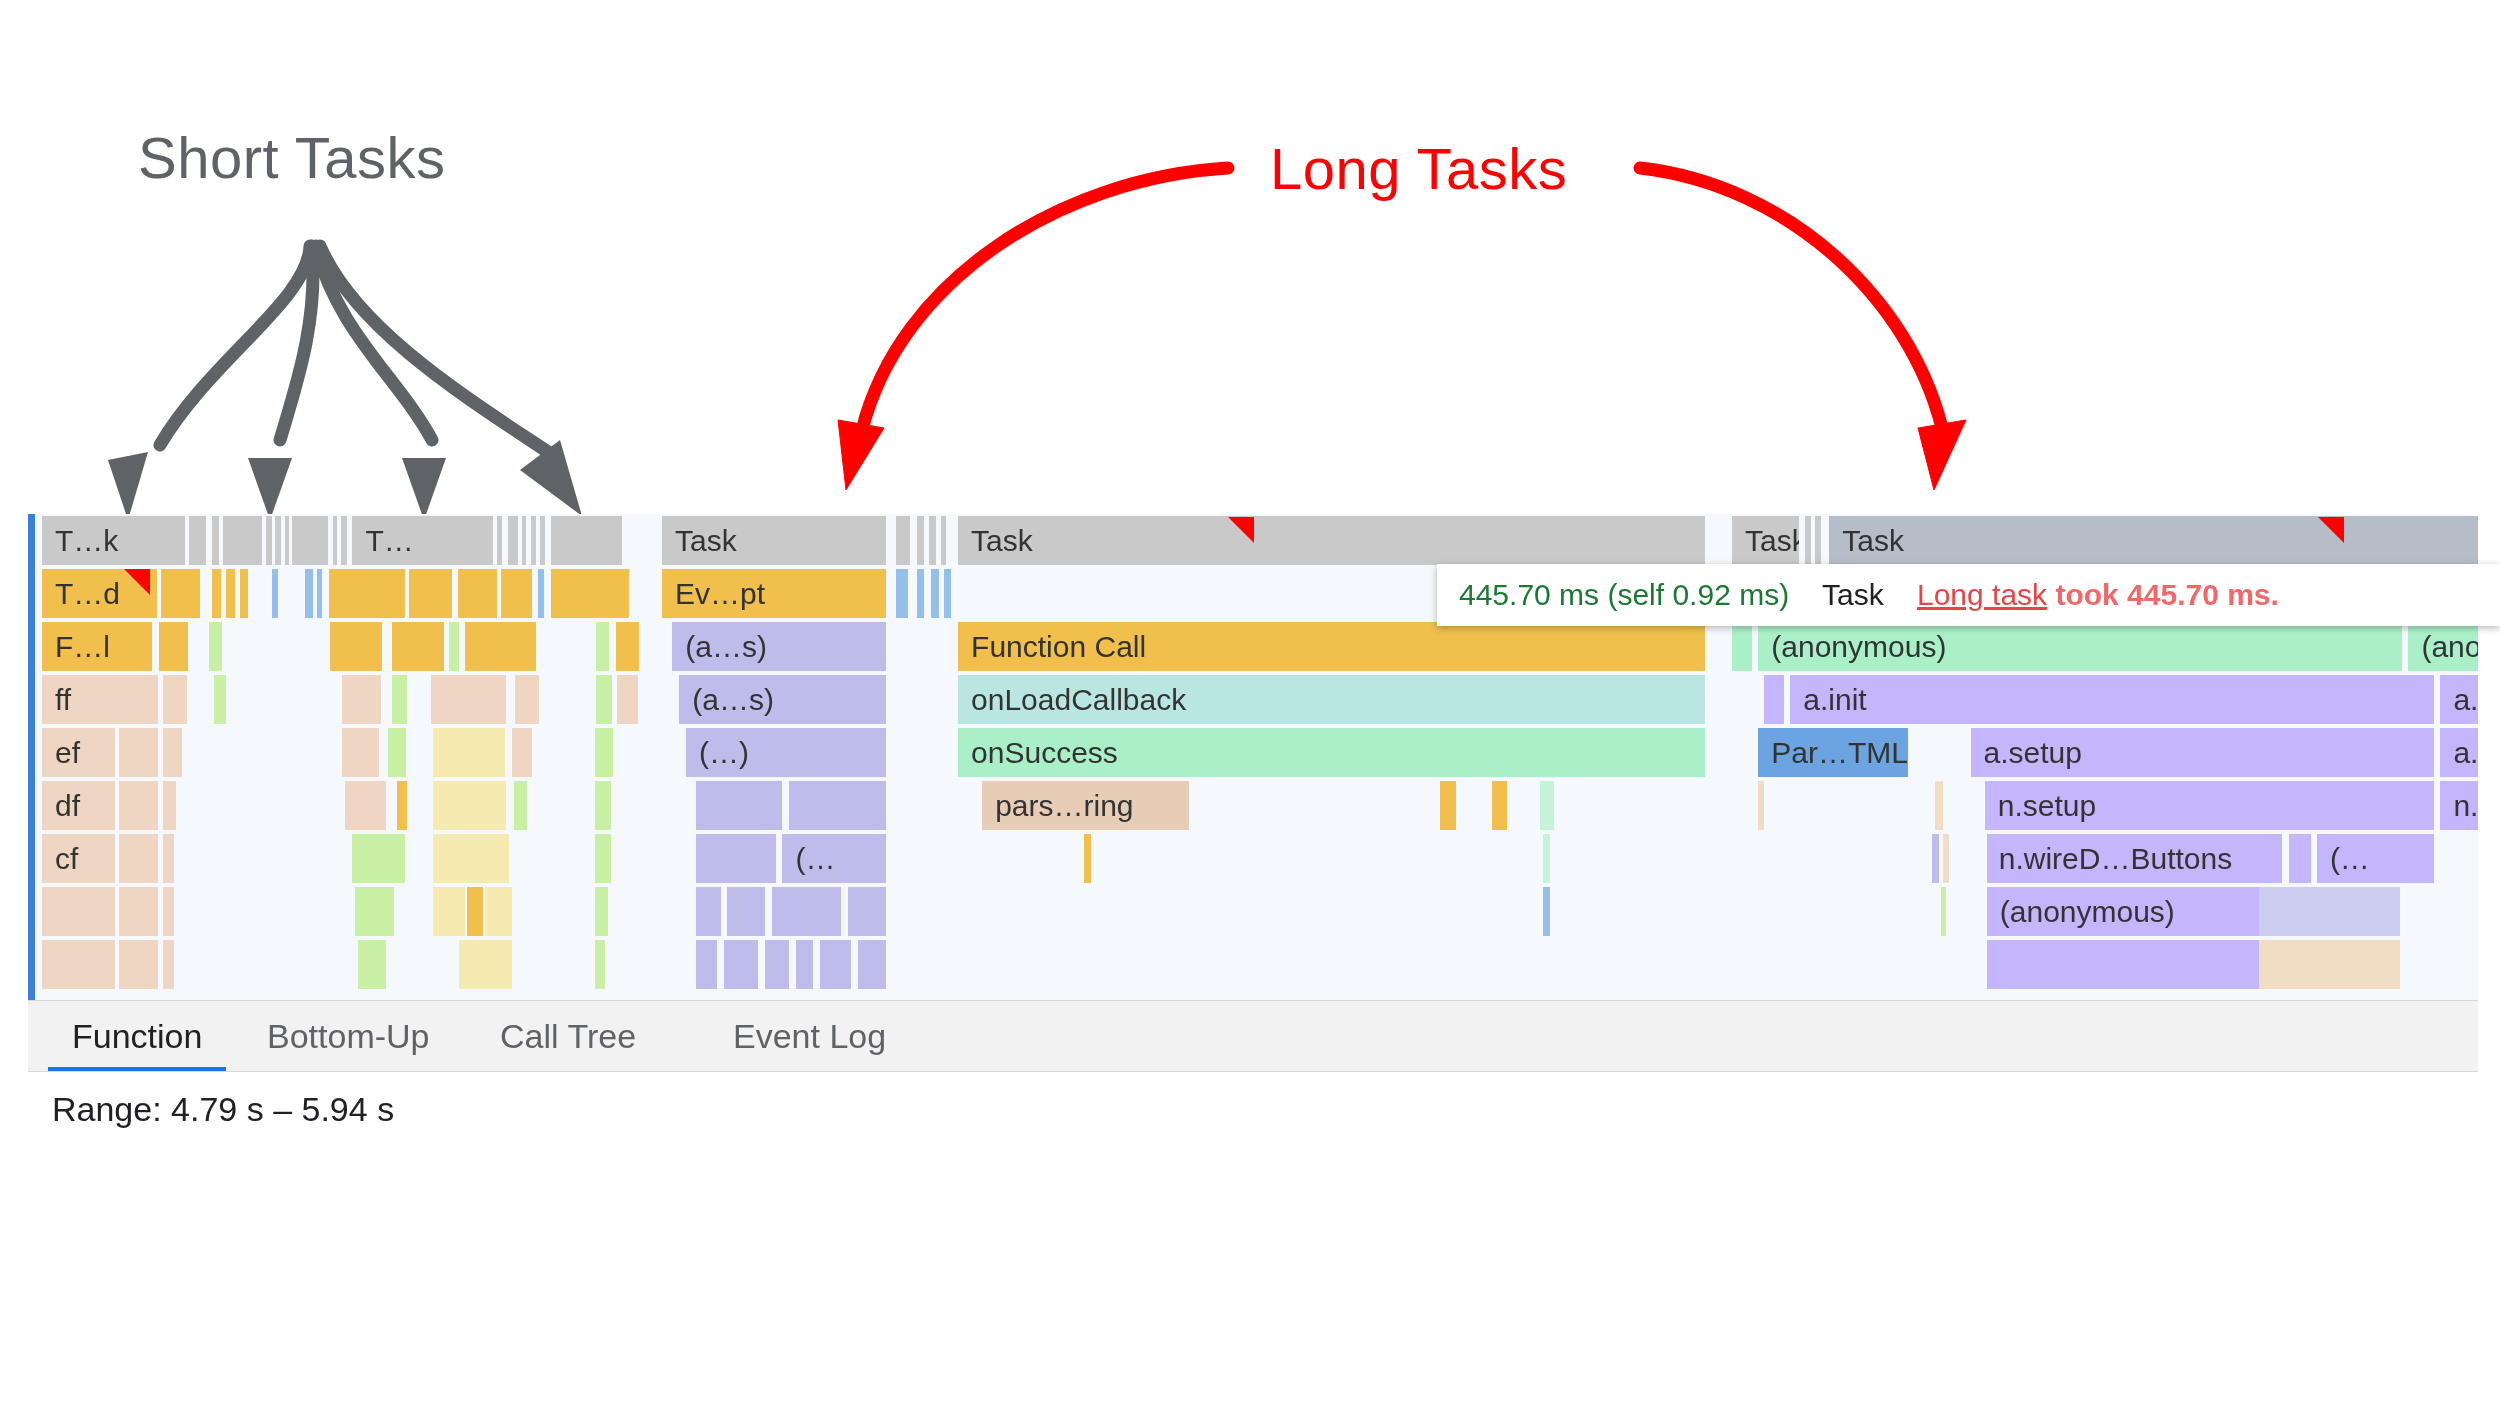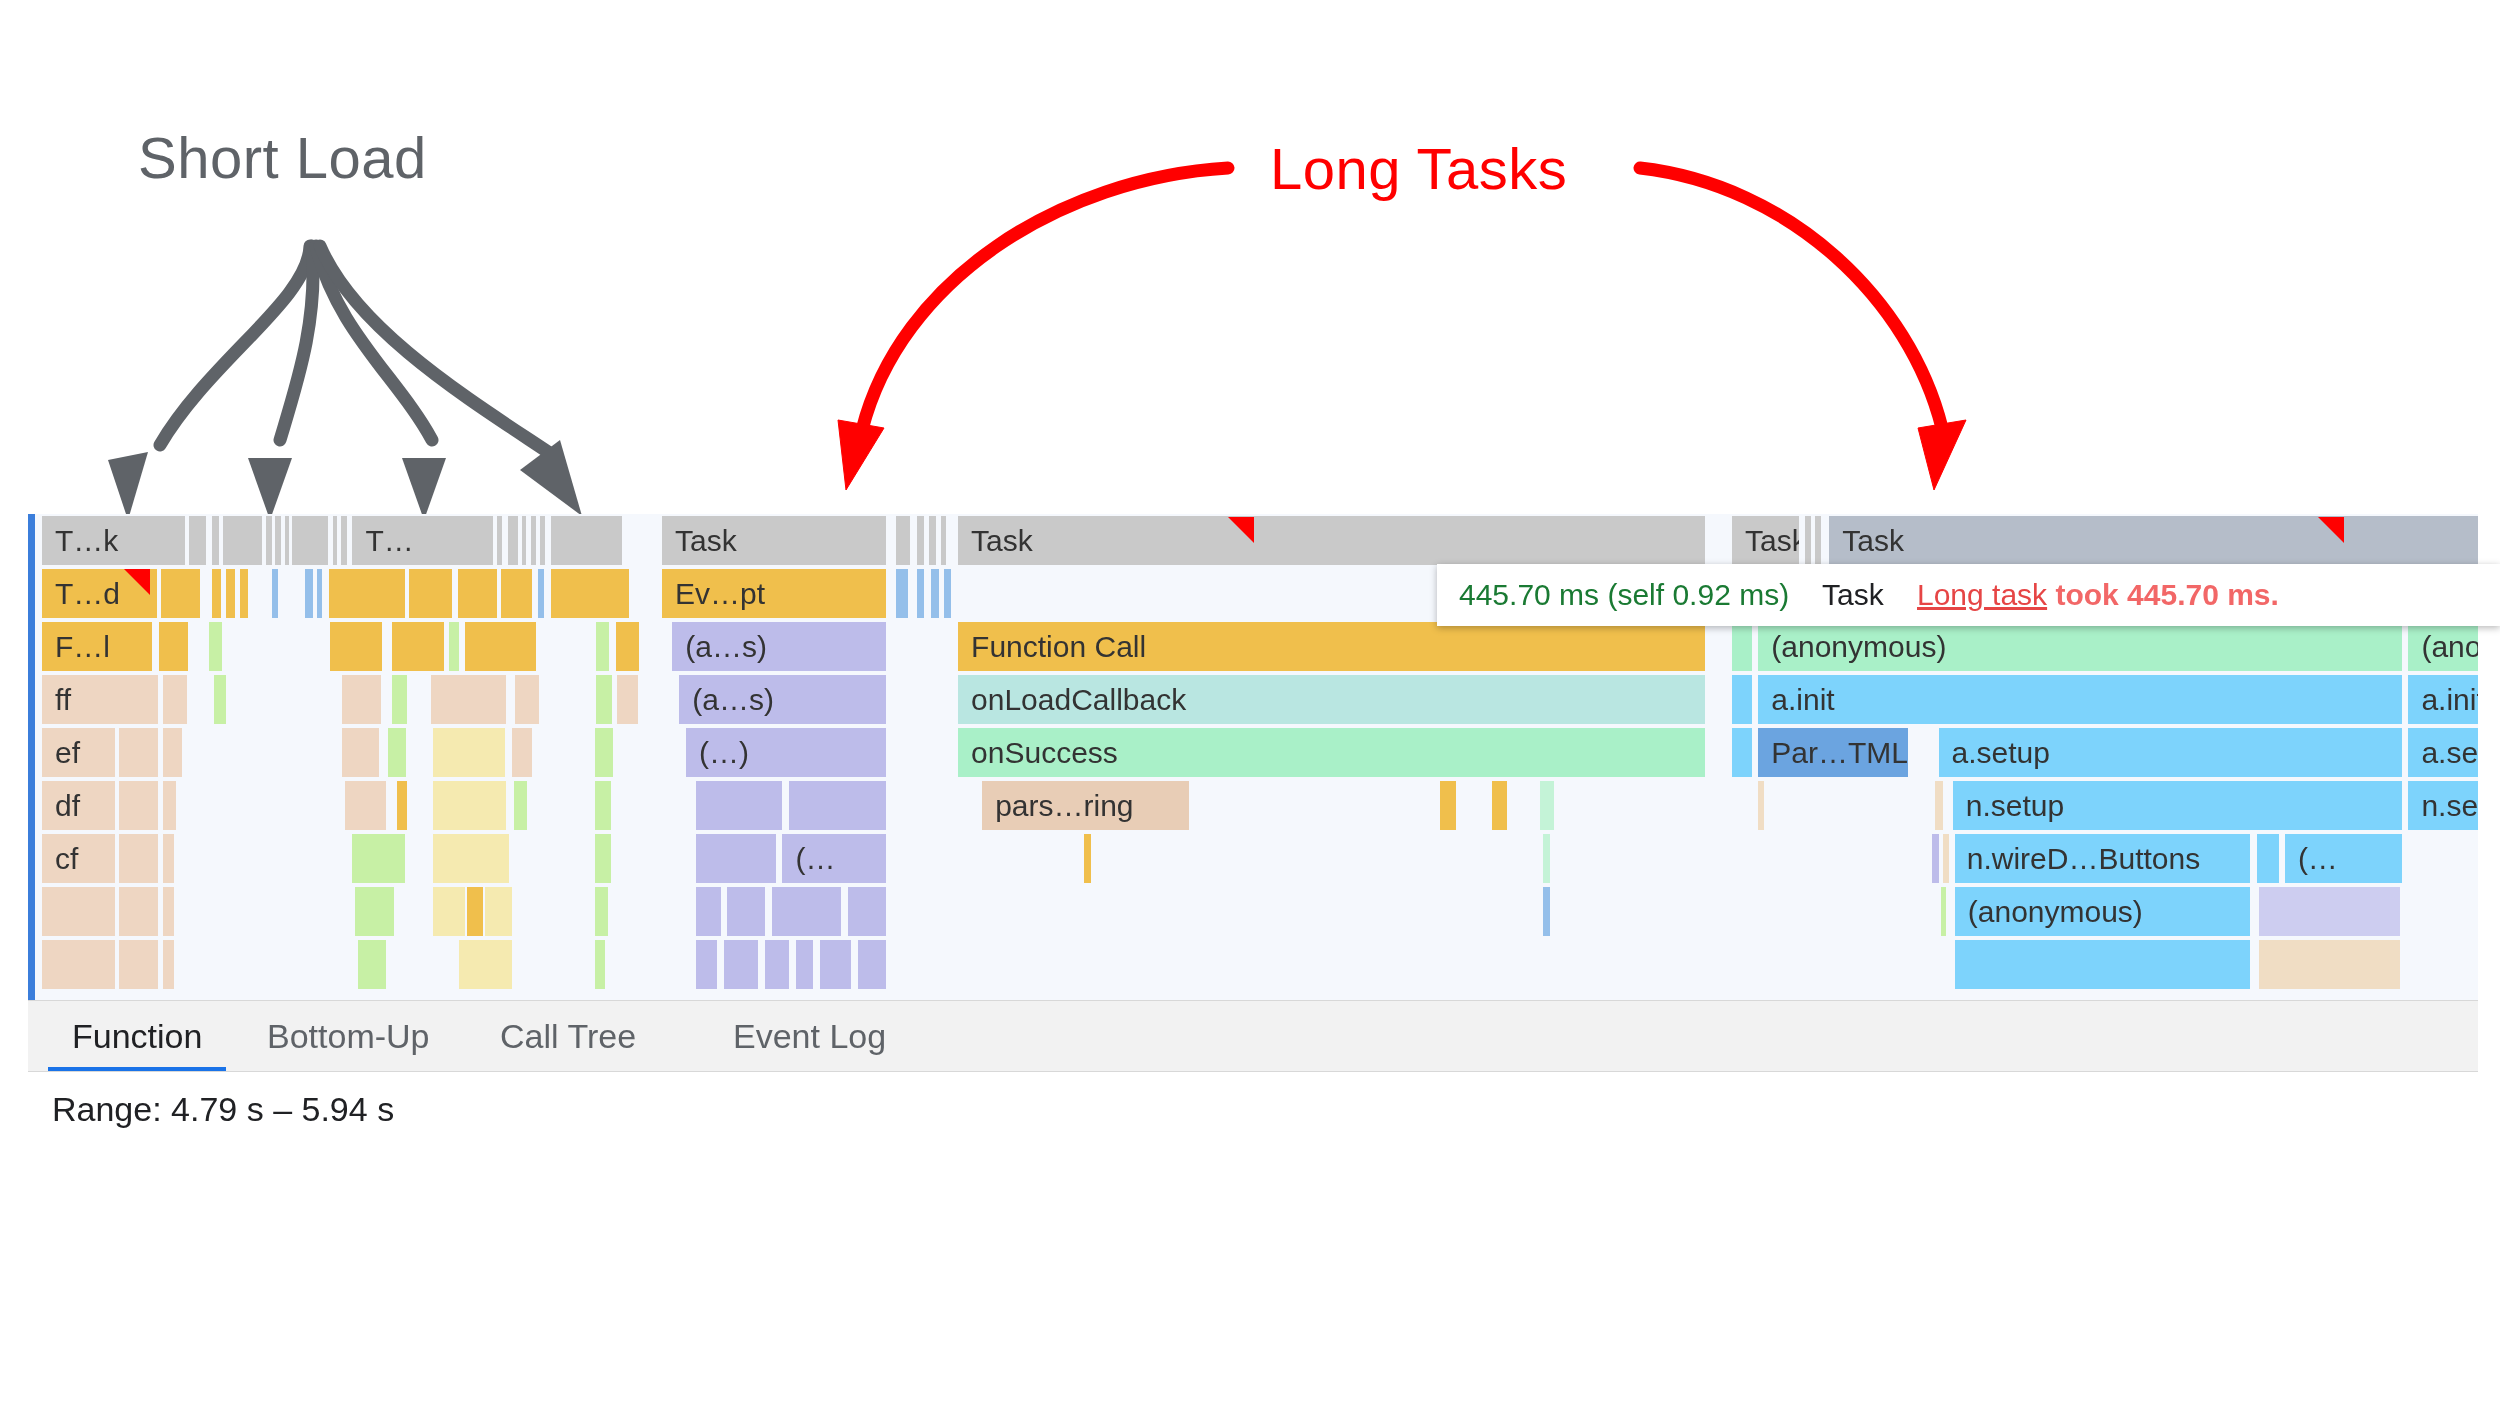--- a/index.html
+++ b/index.html
@@ -29,21 +29,21 @@
   .c-gray   {background:#c9c9c9;}
   .c-graysel{background:#b5bdc9;}
   .c-yellow {background:#f0bf4c;}
   .c-peach  {background:#eed6c2;}
   .c-peachd {background:#e8cdb6;}
   .c-purple {background:#bdbcea;}
   .c-purplel{background:#cdcdf0;}
   .c-teal   {background:#b9e6e1;}
   .c-green  {background:#a9f0c8;}
   .c-greenl {background:#c4f3d7;}
-  .c-pink   {background:#7dd3fc;}
+  .c-pink   {background:#c4b5fd;margin-left:32px;}
   .c-blue   {background:#6ba4e0;}
   .c-bluel  {background:#94bfea;}
   .c-lyellow{background:#f5eab0;}
   .c-lgreen {background:#c7f0a5;}
   .c-tan    {background:#f0ddc4;}
 
   .red-tri{position:absolute;width:0;height:0;border-style:solid;
            border-width:0 26px 26px 0;border-color:transparent #ff0000 transparent transparent;}
 
   
@@ -81,21 +81,21 @@
   <g fill="#ff0000" stroke="#ff0000">
     <path d="M1228 168 C1060 178 900 280 862 430" stroke-width="13" fill="none" stroke-linecap="round"></path>
     <polygon points="838,420 884,428 846,490"></polygon>
   </g>
   <g fill="#ff0000" stroke="#ff0000">
     <path d="M1640 168 C1790 185 1910 300 1942 428" stroke-width="13" fill="none" stroke-linecap="round"></path>
     <polygon points="1918,428 1966,420 1934,490"></polygon>
   </g>
 </svg>
 
-<div class="annot" id="short-tasks-label">Short Load</div>
+<div class="annot" id="short-tasks-label">Short Tasks</div>
 <div class="annot" id="long-tasks-label">Long Tasks</div>
 
 <div id="perf-panel">
   <div id="flame-left-rail"></div>
   <div id="flame-groups">
       <div class="group" style="left: 14px; width: 600px;">
         <div class="bar c-gray" style="left: 0px; width: 143.478px; top: 2px;">T…k</div>
         <div class="bar c-gray noPad" style="left: 147.391px; width: 16.9565px; top: 2px;"></div>
         <div class="bar c-gray noPad" style="left: 169.565px; width: 7.82609px; top: 2px;"></div>
         <div class="bar c-gray noPad" style="left: 181.304px; width: 39.1304px; top: 2px;"></div>

